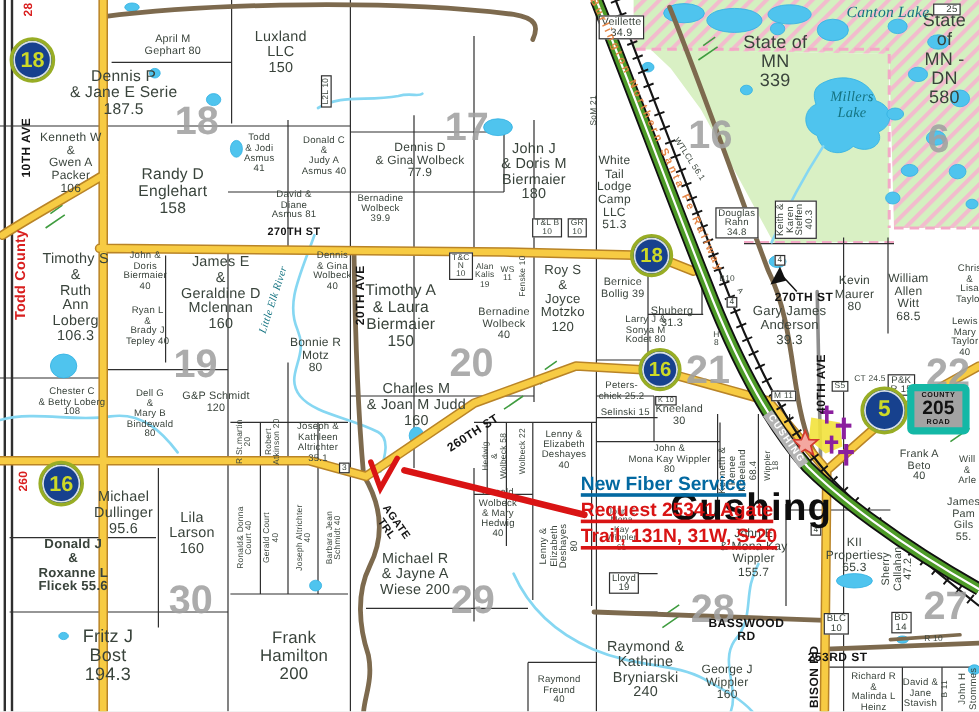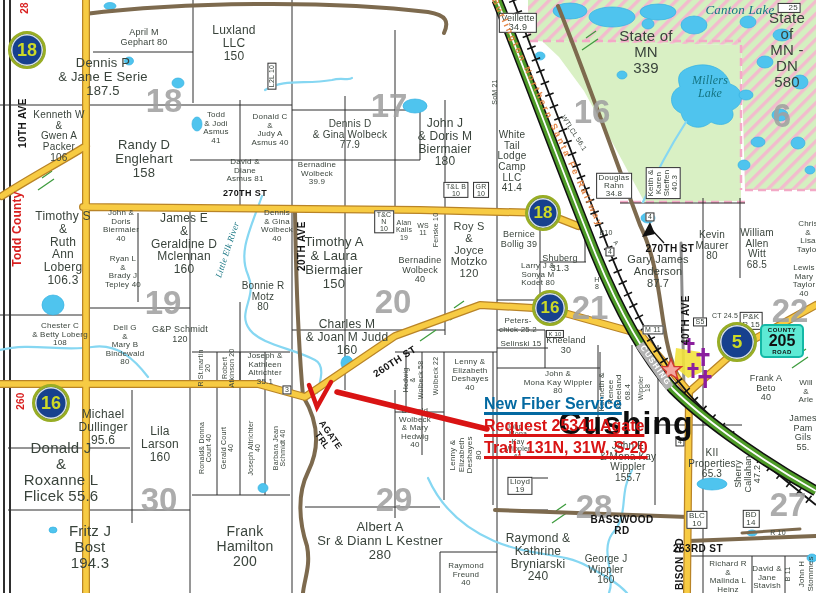--- a/index.html
+++ b/index.html
@@ -15,21 +15,21 @@
   .boxed{background:#fff;border:1px solid #2f2f2f;padding:0 1.5px;line-height:1.02;}
   .road{color:#141414;font-weight:700;letter-spacing:.4px;white-space:pre-line;}
   .red{color:#d92020;font-weight:700;white-space:nowrap;}
   .water{color:#157482;font-style:italic;font-family:"Liberation Serif",serif;white-space:pre-line;}
   .rail{color:#e4813f;font-weight:700;letter-spacing:2.5px;white-space:nowrap;opacity:.95;}
   .band{background:#b3b3b3;color:#fff;font-weight:700;padding:0 3px;letter-spacing:1.5px;white-space:nowrap;}
   .sec{position:absolute;transform:translate(-50%,-50%);color:#a1a1a1;font-weight:700;font-size:33px;opacity:.88;}
   .marker{position:absolute;transform:translate(-50%,-50%);border-radius:50%;background:#17418e;border:3px solid #98ad25;
           box-shadow:inset 0 0 0 1.5px #d9e0e5;color:#cdd927;font-weight:700;
           display:flex;align-items:center;justify-content:center;}
-  #roadsign{position:absolute;z-index:6;width:40px;transform:translate(-50%,-50%);background:#5eead4;border:2px solid #14b8a6;
+  #roadsign{position:absolute;z-index:6;width:40px;transform:translate(-50%,-50%);background:#a3a3a3;border:6px solid #14b8a6;
             border-radius:5px;text-align:center;padding:1px 0;color:#111;}
   #roadsign .t1{font-size:6px;font-weight:700;letter-spacing:.5px;}
   #roadsign .t2{font-size:16px;font-weight:800;line-height:1.0;}
   #cushing{position:absolute;z-index:5;transform:translate(-50%,-50%);font-size:32px;font-weight:800;color:#0d0d0d;letter-spacing:1px;white-space:nowrap;}
   .anno{position:absolute;font-weight:700;font-size:16px;white-space:nowrap;text-decoration:underline;text-decoration-thickness:2.5px;text-underline-offset:3px;}
   #overlay{z-index:8;pointer-events:none;}
 </style>
 </head>
 <body>
 
@@ -199,21 +199,21 @@
 77.9</div>
       <div class="lbl p" style="left: 445px; top: 143px; font-size: 12px; transform: translate(-50%, -50%) rotate(0deg);">John J
 &amp; Doris M
 Biermaier
 180</div>
       <div class="lbl p" style="left: 512px; top: 162px; font-size: 10px; transform: translate(-50%, -50%) rotate(0deg);">White
 Tail
 Lodge
 Camp
 LLC
-41.4</div>
+51.3</div>
       <div class="lbl boxed" style="left: 518px; top: 23px; font-size: 9px; transform: translate(-50%, -50%) rotate(0deg);">Veillette
 34.9</div>
       <div class="lbl p" style="left: 646px; top: 52px; font-size: 15px; transform: translate(-50%, -50%) rotate(0deg);">State of
 MN
 339</div>
       <div class="lbl p" style="left: 787px; top: 50px; font-size: 15px; transform: translate(-50%, -50%) rotate(0deg);">State of
 MN - DN
 580</div>
       <div class="lbl boxed" style="left: 614px; top: 186px; font-size: 8px; transform: translate(-50%, -50%) rotate(0deg);">Douglas
 Rahn
@@ -297,21 +297,21 @@
 30</div>
       <div class="lbl p" style="left: 712px; top: 246px; font-size: 10px; transform: translate(-50%, -50%) rotate(0deg);">Kevin
 Maurer
 80</div>
       <div class="lbl p" style="left: 757px; top: 249px; font-size: 10px; transform: translate(-50%, -50%) rotate(0deg);">William
 Allen
 Witt
 68.5</div>
       <div class="lbl p" style="left: 658px; top: 272px; font-size: 11px; transform: translate(-50%, -50%) rotate(0deg);">Gary James
 Anderson
-87.7</div>
+39.3</div>
       <div class="lbl p" style="left: 804px; top: 281px; font-size: 8px; transform: translate(-50%, -50%) rotate(0deg);">Lewis
 Mary
 Taylor
 40</div>
       <div class="lbl p" style="left: 808px; top: 237px; font-size: 8px; transform: translate(-50%, -50%) rotate(0deg);">Chris &amp;
 Lisa
 Taylor</div>
       <div class="lbl boxed" style="left: 751px; top: 321px; font-size: 8px; transform: translate(-50%, -50%) rotate(0deg);">P&amp;K
 R 15</div>
       <div class="lbl p" style="left: 725px; top: 316px; font-size: 7px; transform: translate(-50%, -50%) rotate(0deg);">CT 24.5</div>
@@ -350,21 +350,21 @@
       <div class="lbl water" style="left: 740px; top: 10px; font-size: 13px; transform: translate(-50%, -50%) rotate(0deg);">Canton Lake</div>
       <div class="lbl water" style="left: 710px; top: 87px; font-size: 12px; transform: translate(-50%, -50%) rotate(0deg);">Millers
 Lake</div>
       <div class="lbl water" style="left: 228px; top: 250px; font-size: 9px; transform: translate(-50%, -50%) rotate(-72deg);">Little Elk River</div>
       <div class="lbl p" style="left: 103px; top: 427px; font-size: 12px; transform: translate(-50%, -50%) rotate(0deg);">Michael
 Dullinger
 95.6</div>
       <div class="lbl p" style="left: 160px; top: 444px; font-size: 12px; transform: translate(-50%, -50%) rotate(0deg);">Lila
 Larson
 160</div>
-      <div class="lbl p" style="left: 61px; top: 472px; font-size: 15px; transform: translate(-50%, -50%) rotate(0deg);">Donald J
+      <div class="lbl p" style="left: 61px; top: 472px; font-size: 11px; transform: translate(-50%, -50%) rotate(0deg); font-weight: bold;">Donald J
 &amp;
 Roxanne L
 Flicek 55.6</div>
       <div class="lbl p" style="left: 90px; top: 547px; font-size: 15px; transform: translate(-50%, -50%) rotate(0deg);">Fritz J
 Bost
 194.3</div>
       <div class="lbl p" style="left: 245px; top: 546px; font-size: 14px; transform: translate(-50%, -50%) rotate(0deg);">Frank
 Hamilton
 200</div>
       <div class="lbl p" style="left: 204px; top: 368px; font-size: 7px; transform: translate(-50%, -50%) rotate(-90deg);">R St.martin
@@ -377,23 +377,23 @@
 35.1</div>
       <div class="lbl boxed" style="left: 287px; top: 390px; font-size: 7px; transform: translate(-50%, -50%) rotate(0deg);">3</div>
       <div class="lbl p" style="left: 205px; top: 448px; font-size: 7px; transform: translate(-50%, -50%) rotate(-90deg);">Ronald&amp; Donna
 Court 40</div>
       <div class="lbl p" style="left: 227px; top: 448px; font-size: 7px; transform: translate(-50%, -50%) rotate(-90deg);">Gerald Court
 40</div>
       <div class="lbl p" style="left: 254px; top: 448px; font-size: 7px; transform: translate(-50%, -50%) rotate(-90deg);">Joseph Altrichter
 40</div>
       <div class="lbl p" style="left: 279px; top: 448px; font-size: 7px; transform: translate(-50%, -50%) rotate(-90deg);">Barbara Jean
 Schmidt 40</div>
-      <div class="lbl p" style="left: 380px; top: 541px; font-size: 13px; transform: translate(-50%, -50%) rotate(0deg);">Albert A
-Sr &amp; Diann L Kestner
-280</div>
+      <div class="lbl p" style="left: 346px; top: 478px; font-size: 12px; transform: translate(-50%, -50%) rotate(0deg);">Michael R
+&amp; Jayne A
+Wiese 200</div>
       <div class="lbl p" style="left: 466px; top: 575px; font-size: 8px; transform: translate(-50%, -50%) rotate(0deg);">Raymond
 Freund
 40</div>
       <div class="lbl p" style="left: 538px; top: 558px; font-size: 12px; transform: translate(-50%, -50%) rotate(0deg);">Raymond &amp;
 Kathrine
 Bryniarski
 240</div>
       <div class="lbl p" style="left: 413px; top: 380px; font-size: 7px; transform: translate(-50%, -50%) rotate(-90deg);">Hedwig
 &amp;
 Wolbeck 58</div>

